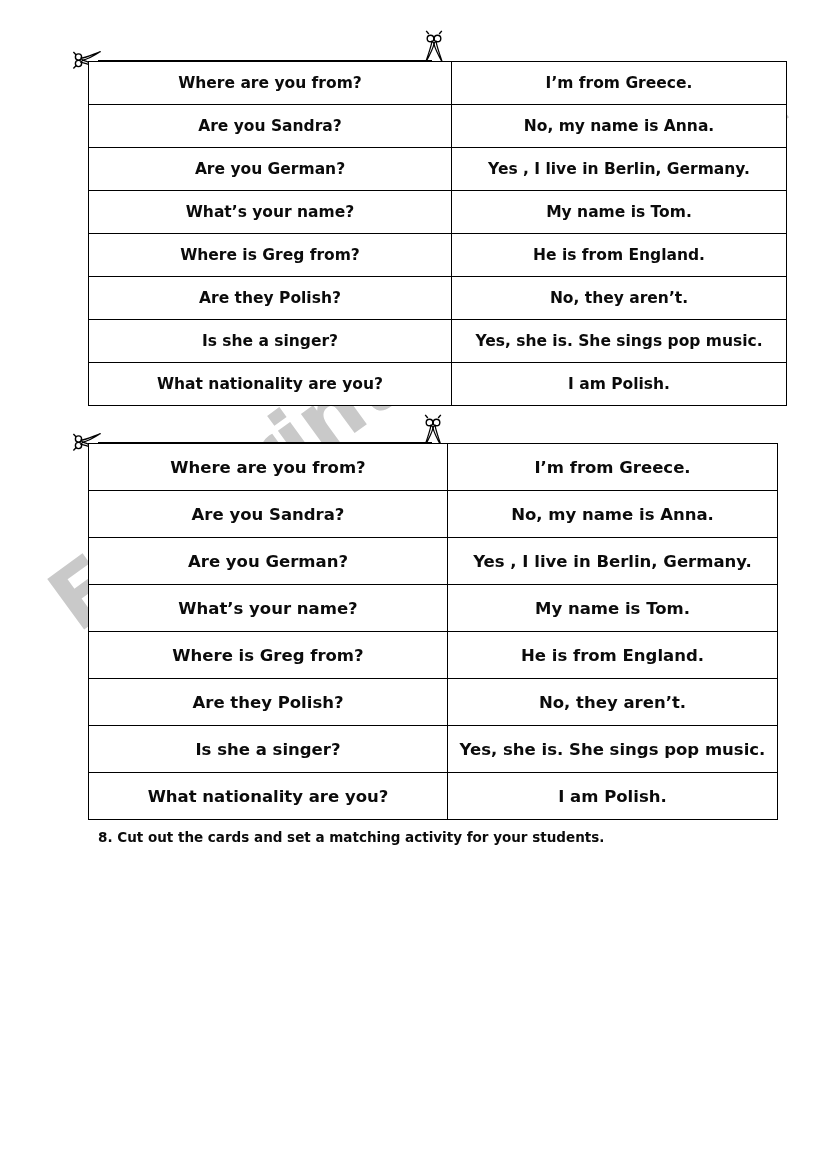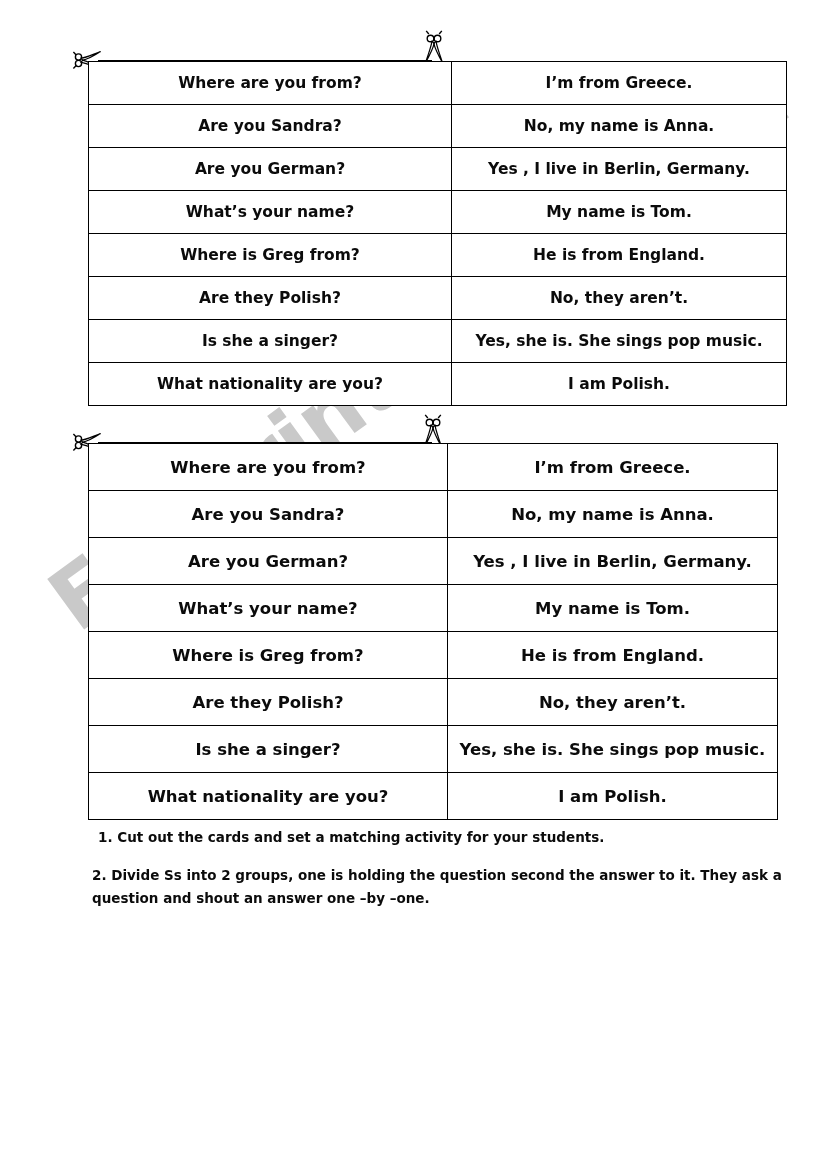--- a/index.html
+++ b/index.html
@@ -269,17 +269,16 @@
         </tr>
         <tr>
           <td class="col-q">What nationality are you?</td>
           <td class="col-a">I am Polish.</td>
         </tr>
       </tbody>
     </table>
   </div>
 
   <div class="instructions">
-    <div class="instr-line instr-1">1. Cut out the  cards and set a matching activity for your students.</div>
-    <div class="instr-line instr-2">2. Divide Ss into 2 groups, one is holding the question second the answer to it. They ask a question and shout an answer one –by –one.</div>
+    <div class="instr-line instr-1">8. Cut out the  cards and set a matching activity for your students.</div>
   </div>
 
 </div>
 
 </body></html>

